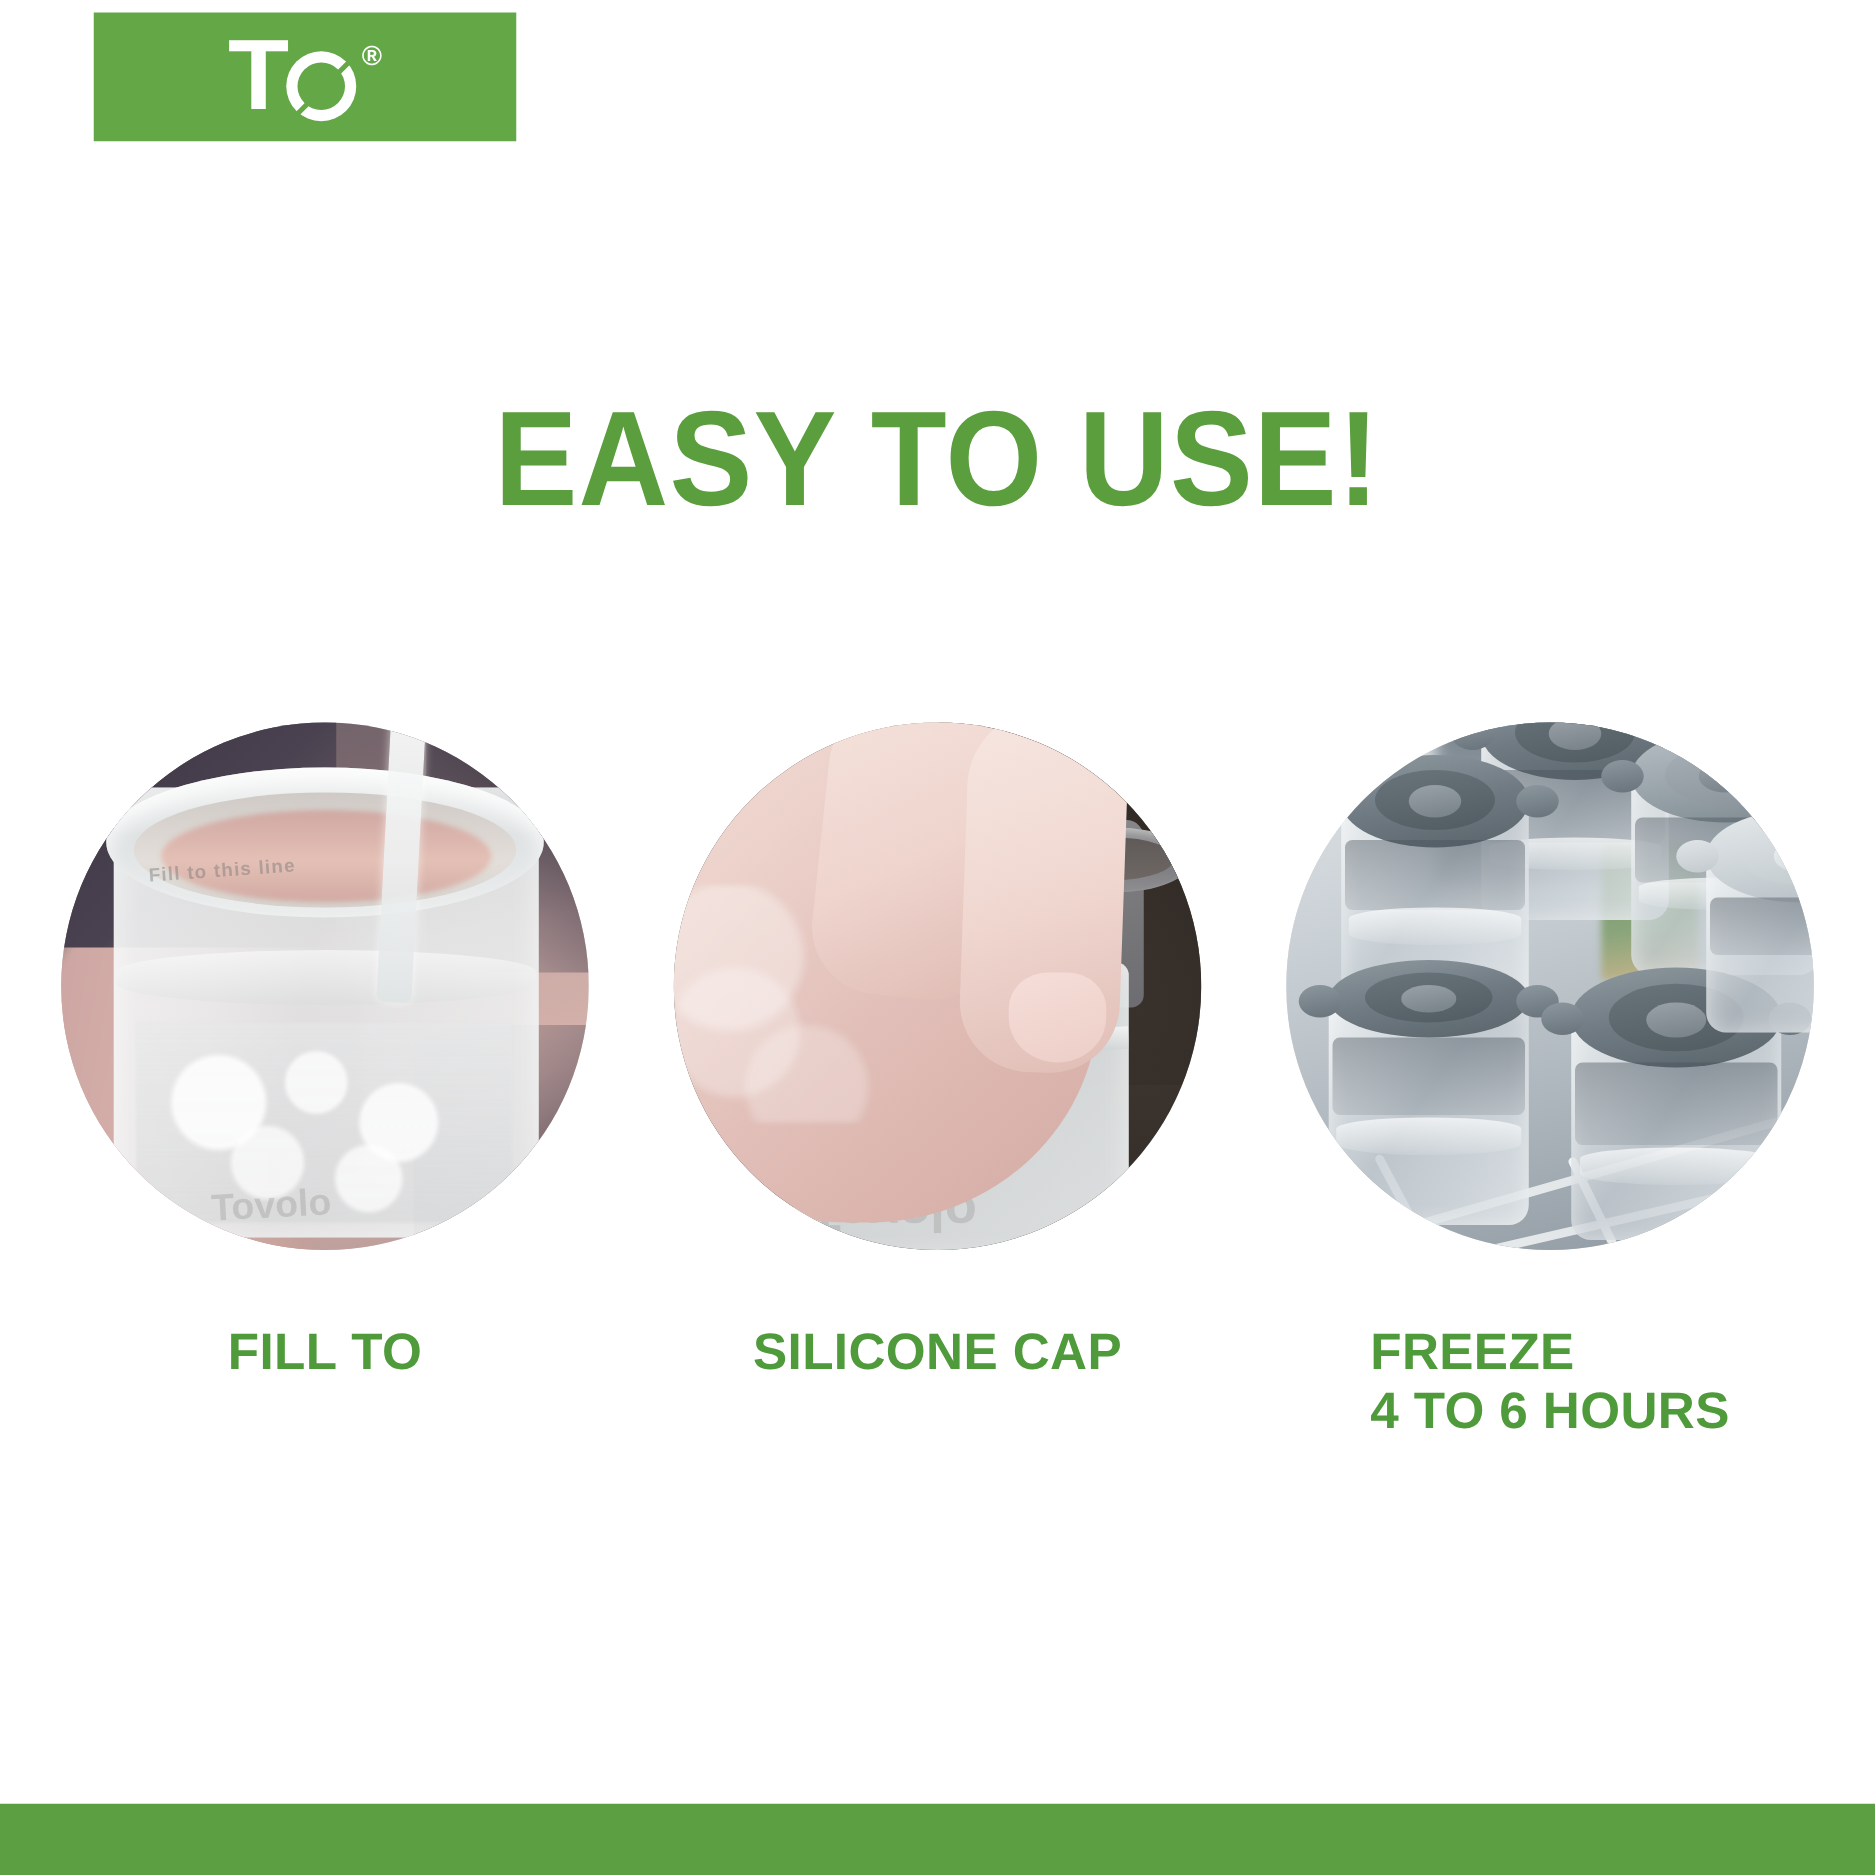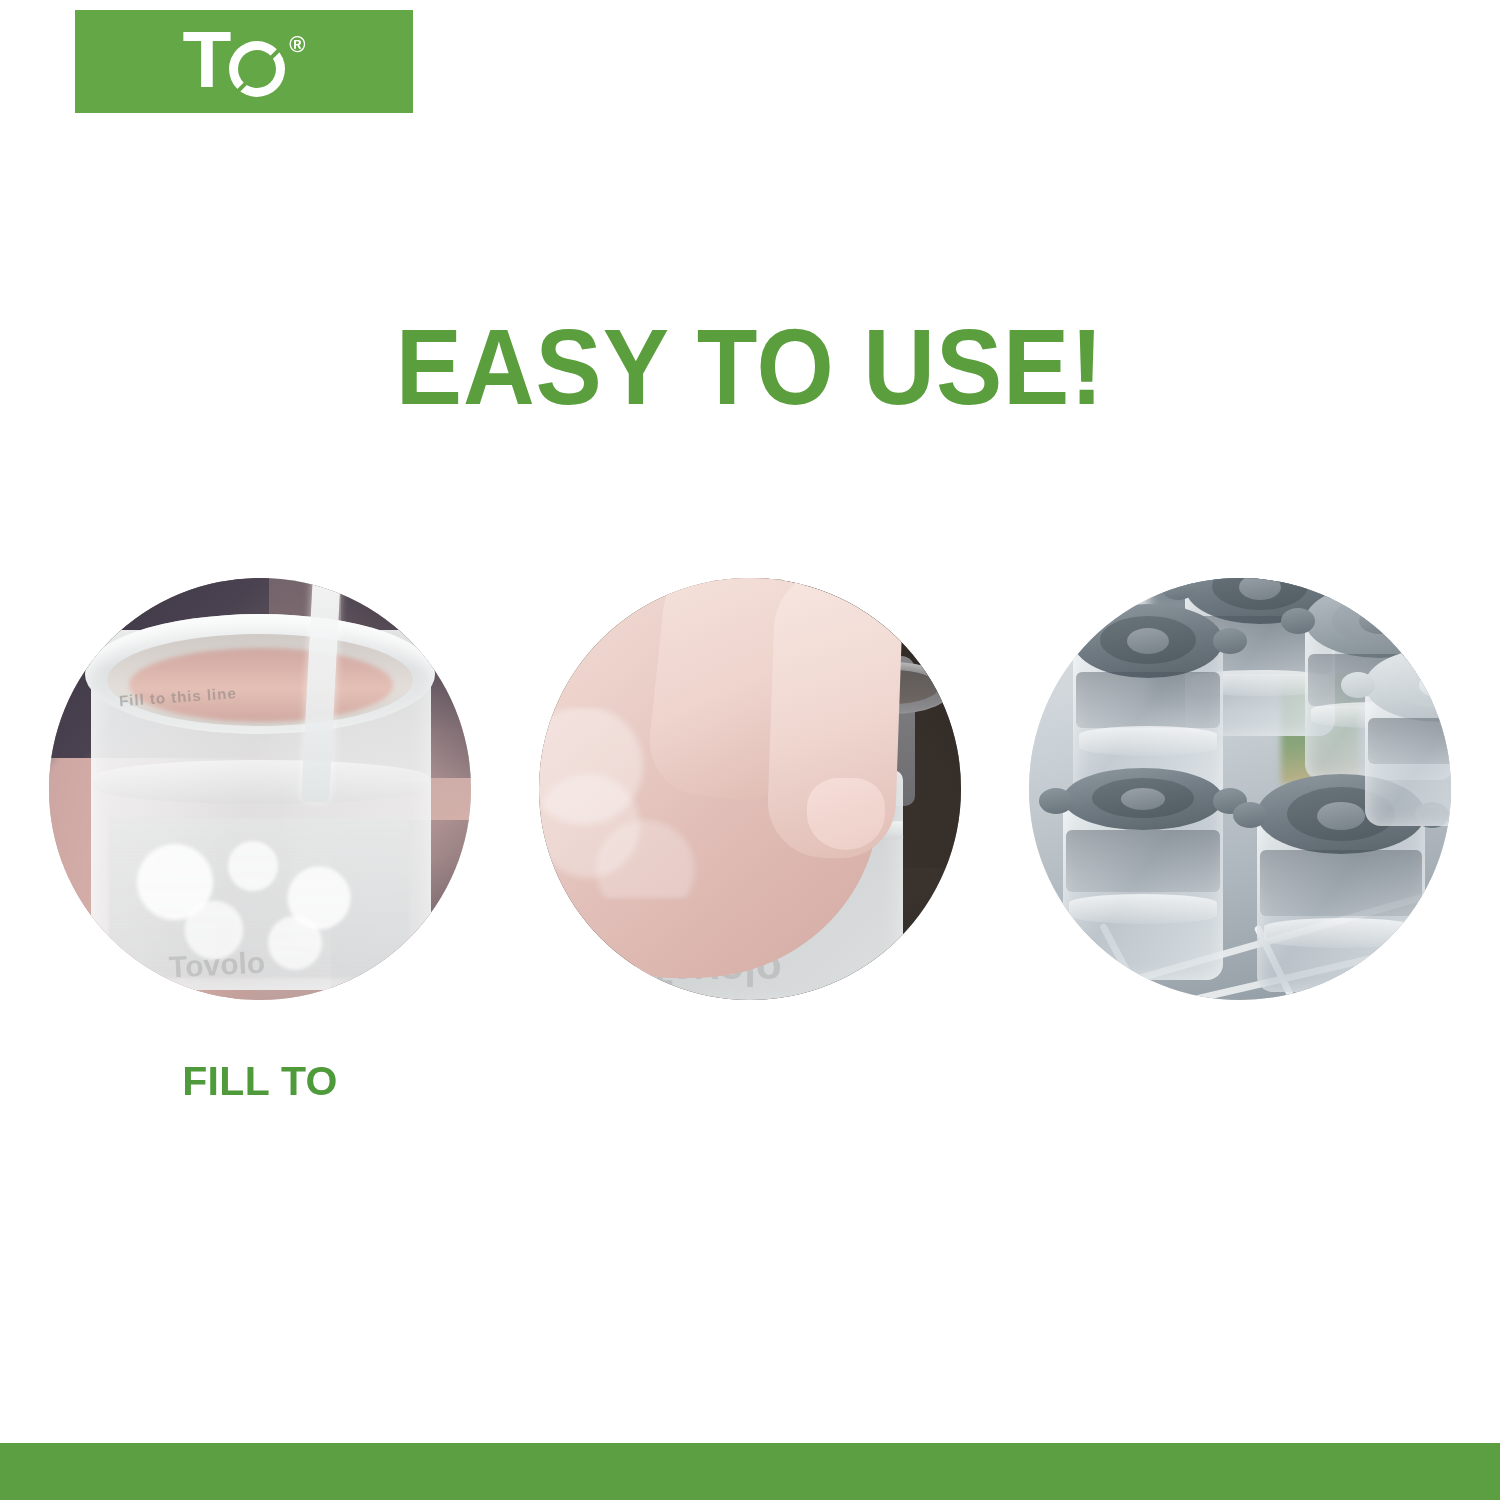--- a/index.html
+++ b/index.html
@@ -394,20 +394,21 @@
           <div class="p2-cont-emboss">SILICONE</div>
           <div class="p2-brand">Tovolo</div>
           <div class="p2-hand"></div>
           <div class="p2-knuckles"></div>
           <div class="p2-finger1"></div>
           <div class="p2-finger2"></div>
           <div class="p2-nail"></div>
         </div>
       </div>
       <div class="caption">
+        <span class="l2">SILICONE CAP</span>
       </div>
     </div>
 
     <div class="step">
       <div class="photo">
         <div class="scene">
           <div class="p3-bg"></div>
           <div class="p3-blur-top"></div>
           <div class="p3-green"></div>
 
@@ -478,19 +479,23 @@
             <div class="cap" style="background:linear-gradient(170deg,#e6eaec 0%, #ccd3d7 55%, #b4bcc2 100%);"></div>
             <div class="cap-inner" style="background:linear-gradient(170deg,#dde2e5 0%, #c2cace 100%);"></div>
             <div class="hub" style="background:linear-gradient(170deg,#eef1f2,#d2d9dd);"></div>
             <div class="tab-l" style="background:linear-gradient(170deg,#dfe4e7,#c3cace);"></div>
 
             <div class="darkzone" style="top:70px;height:46px;"></div>
           </div>
 
         </div>
       </div>
+      <div class="caption">
+        <span>FREEZE</span>
+        <span class="l2">4 TO 6 HOURS</span>
+      </div>
     </div>
 
   </div>
 
   <div class="bottom-bar"></div>
 
 </div>
 
 </body></html>

